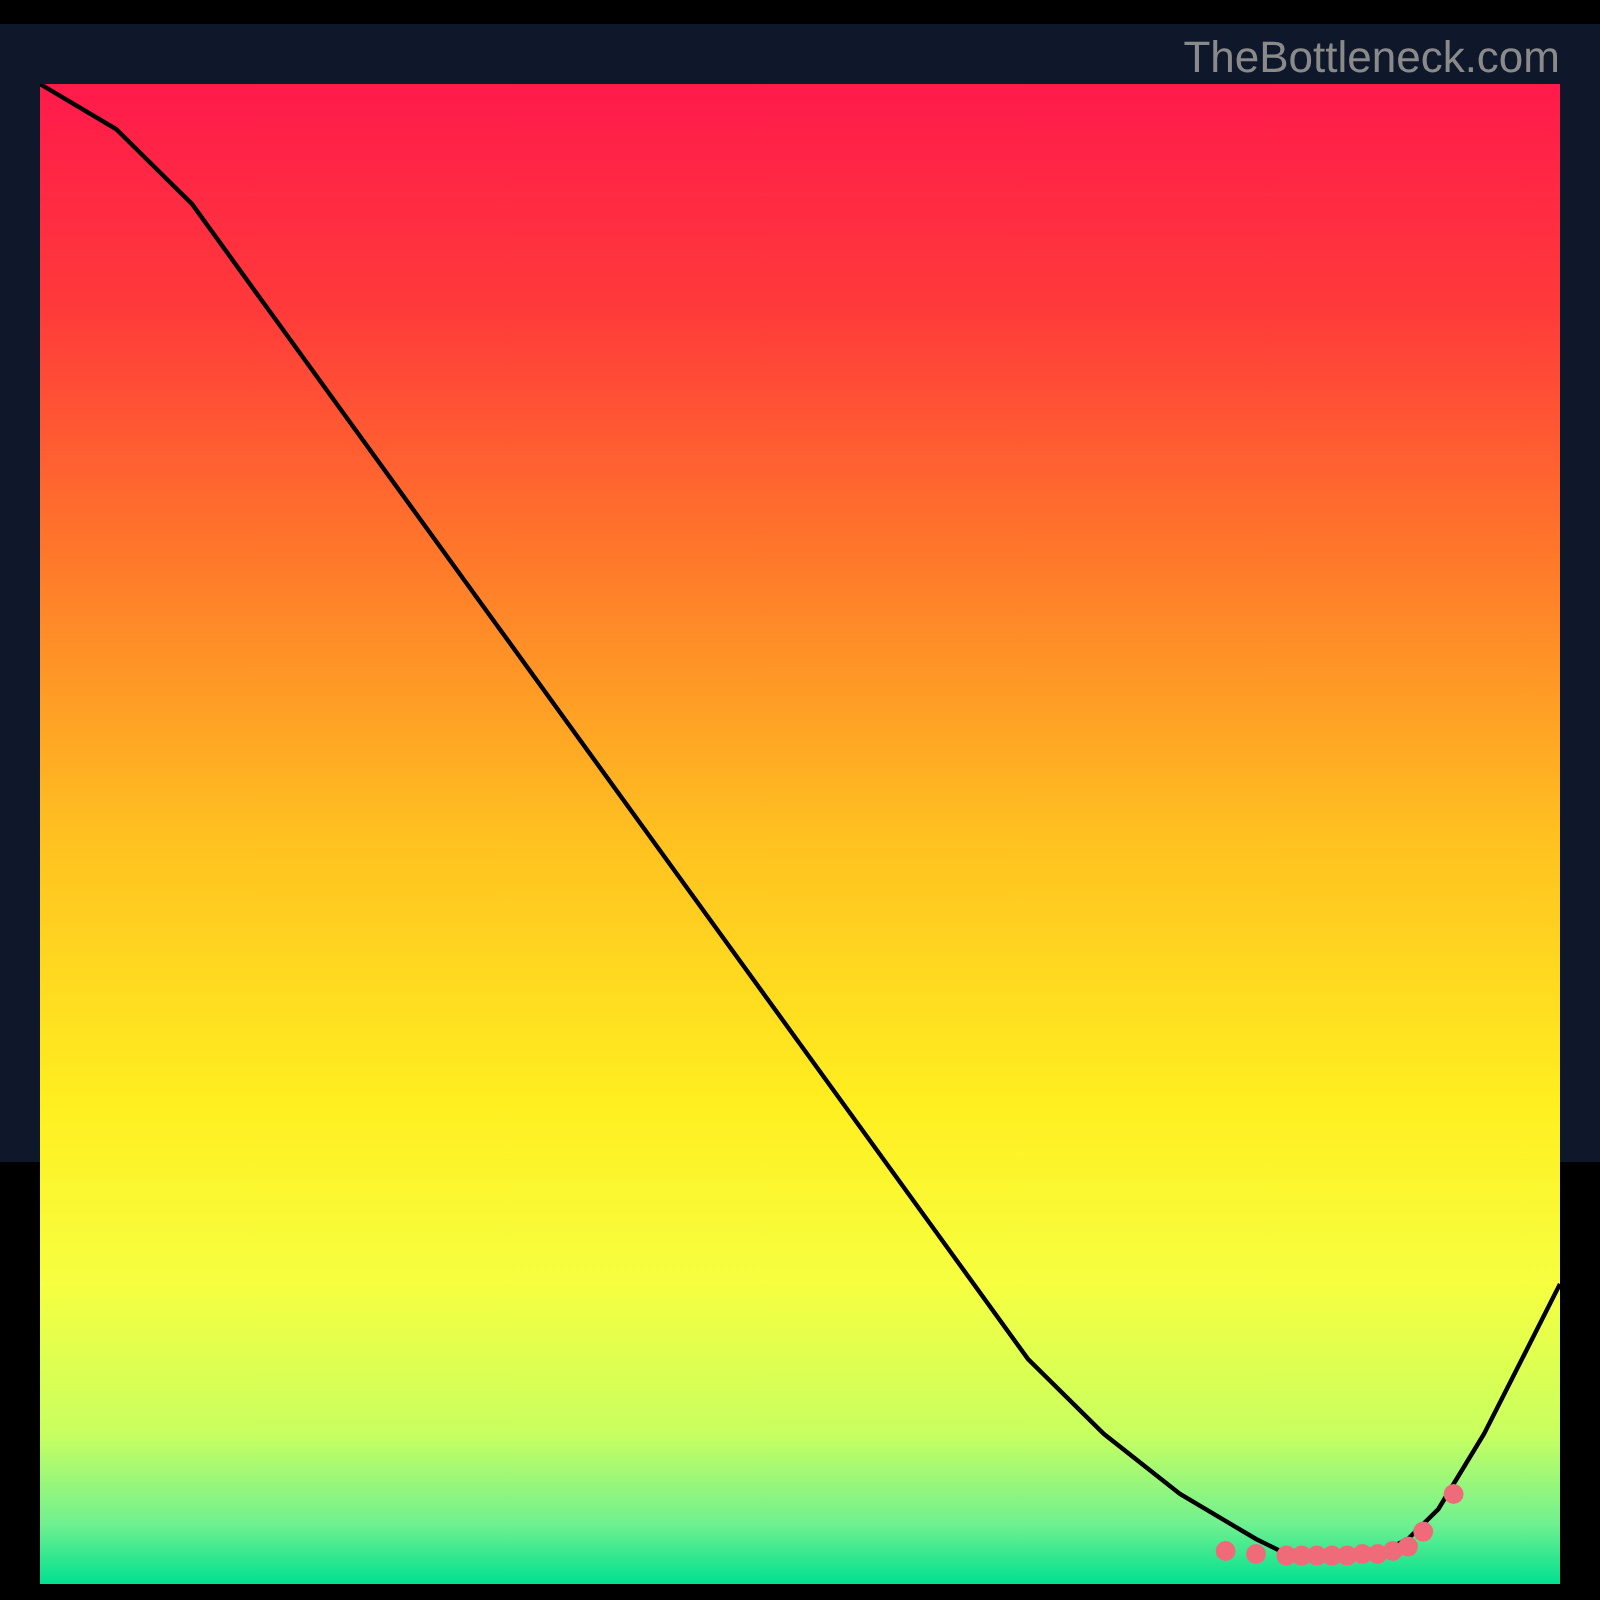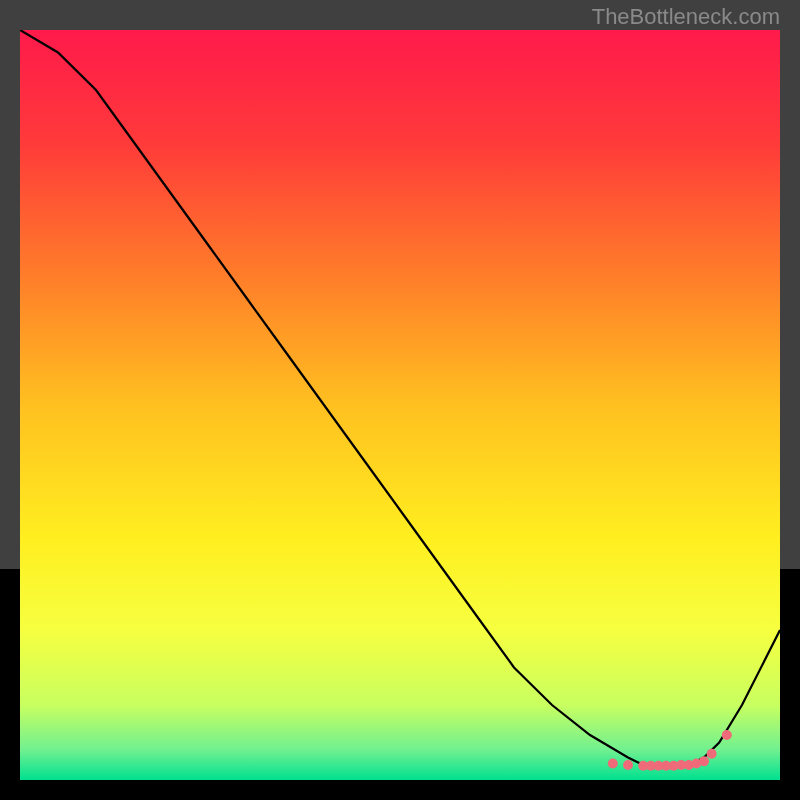--- a/index.html
+++ b/index.html
@@ -6,24 +6,24 @@
     margin: 0;
     padding: 0;
     width: 800px;
     height: 800px;
     background: #000;
     overflow: hidden;
   }
   .frame {
     position: absolute;
     left: 0;
-    top: 0;
+    top: 12px;
     width: 800px;
     height: 569px;
-    background: #404040;
+    background: #0f172a;
   }
   .plot-area {
     position: absolute;
     left: 20px;
     top: 30px;
     width: 760px;
     height: 750px;
     overflow: hidden;
   }
   .gradient {

